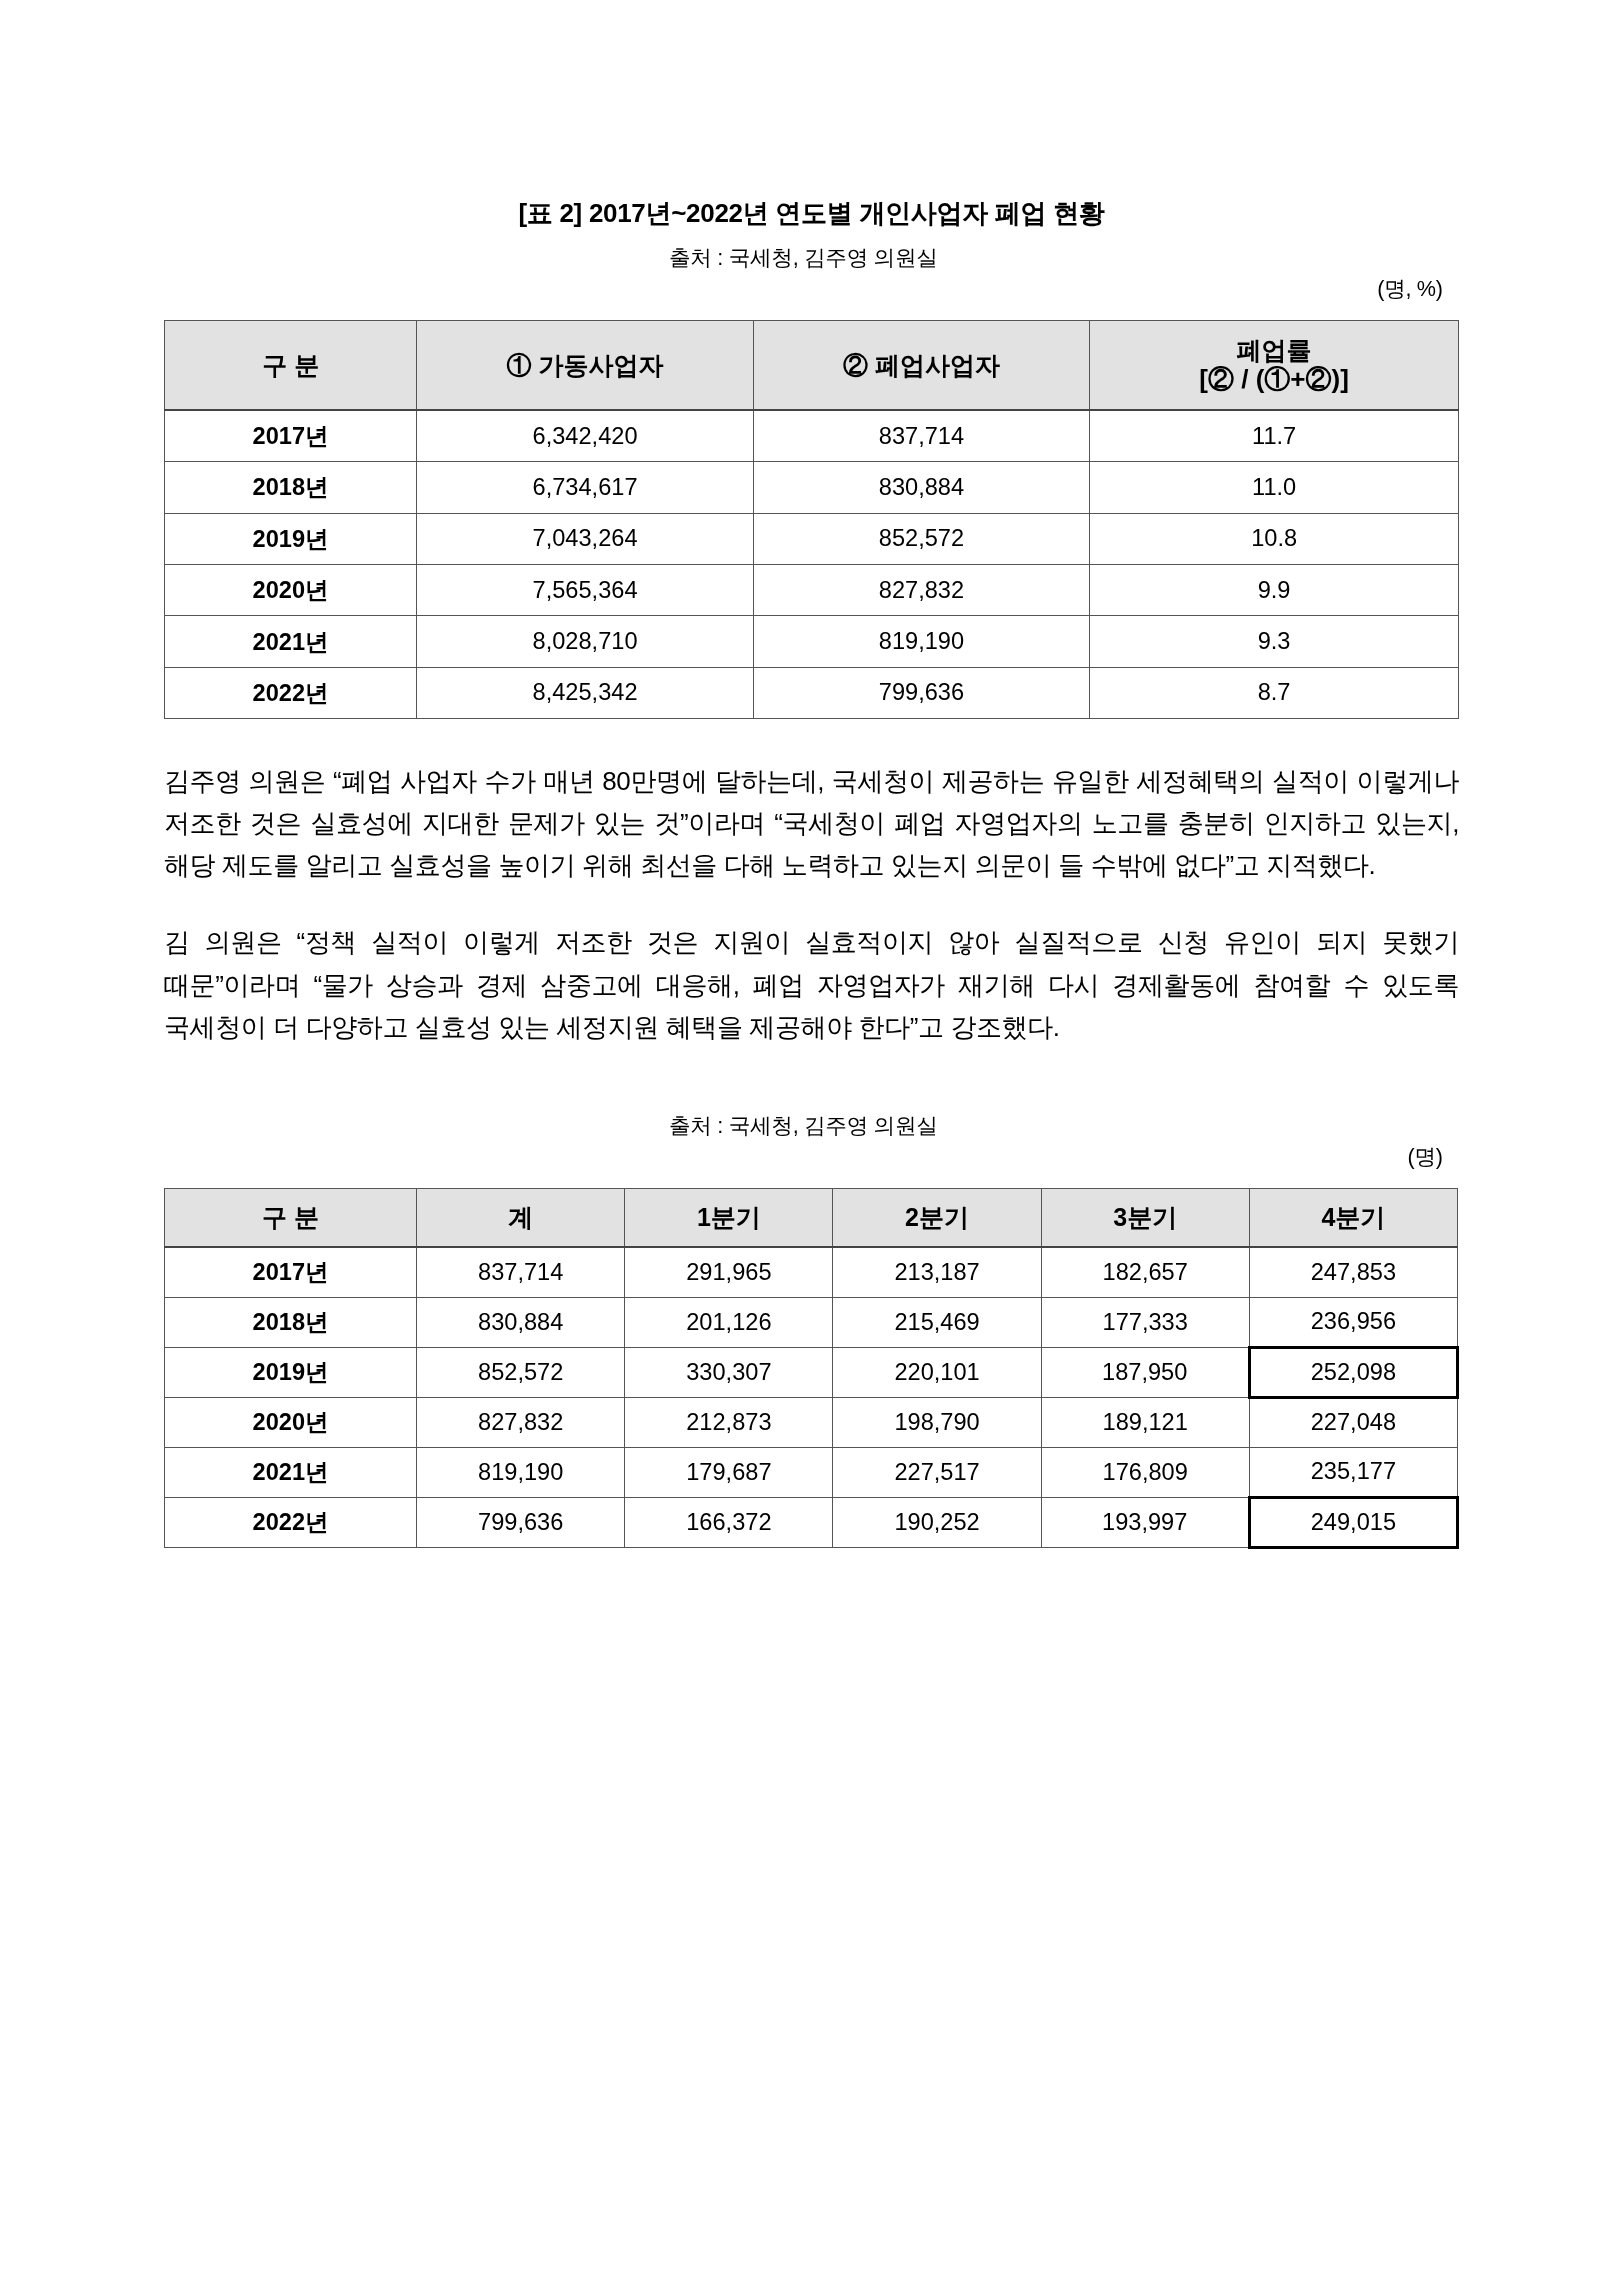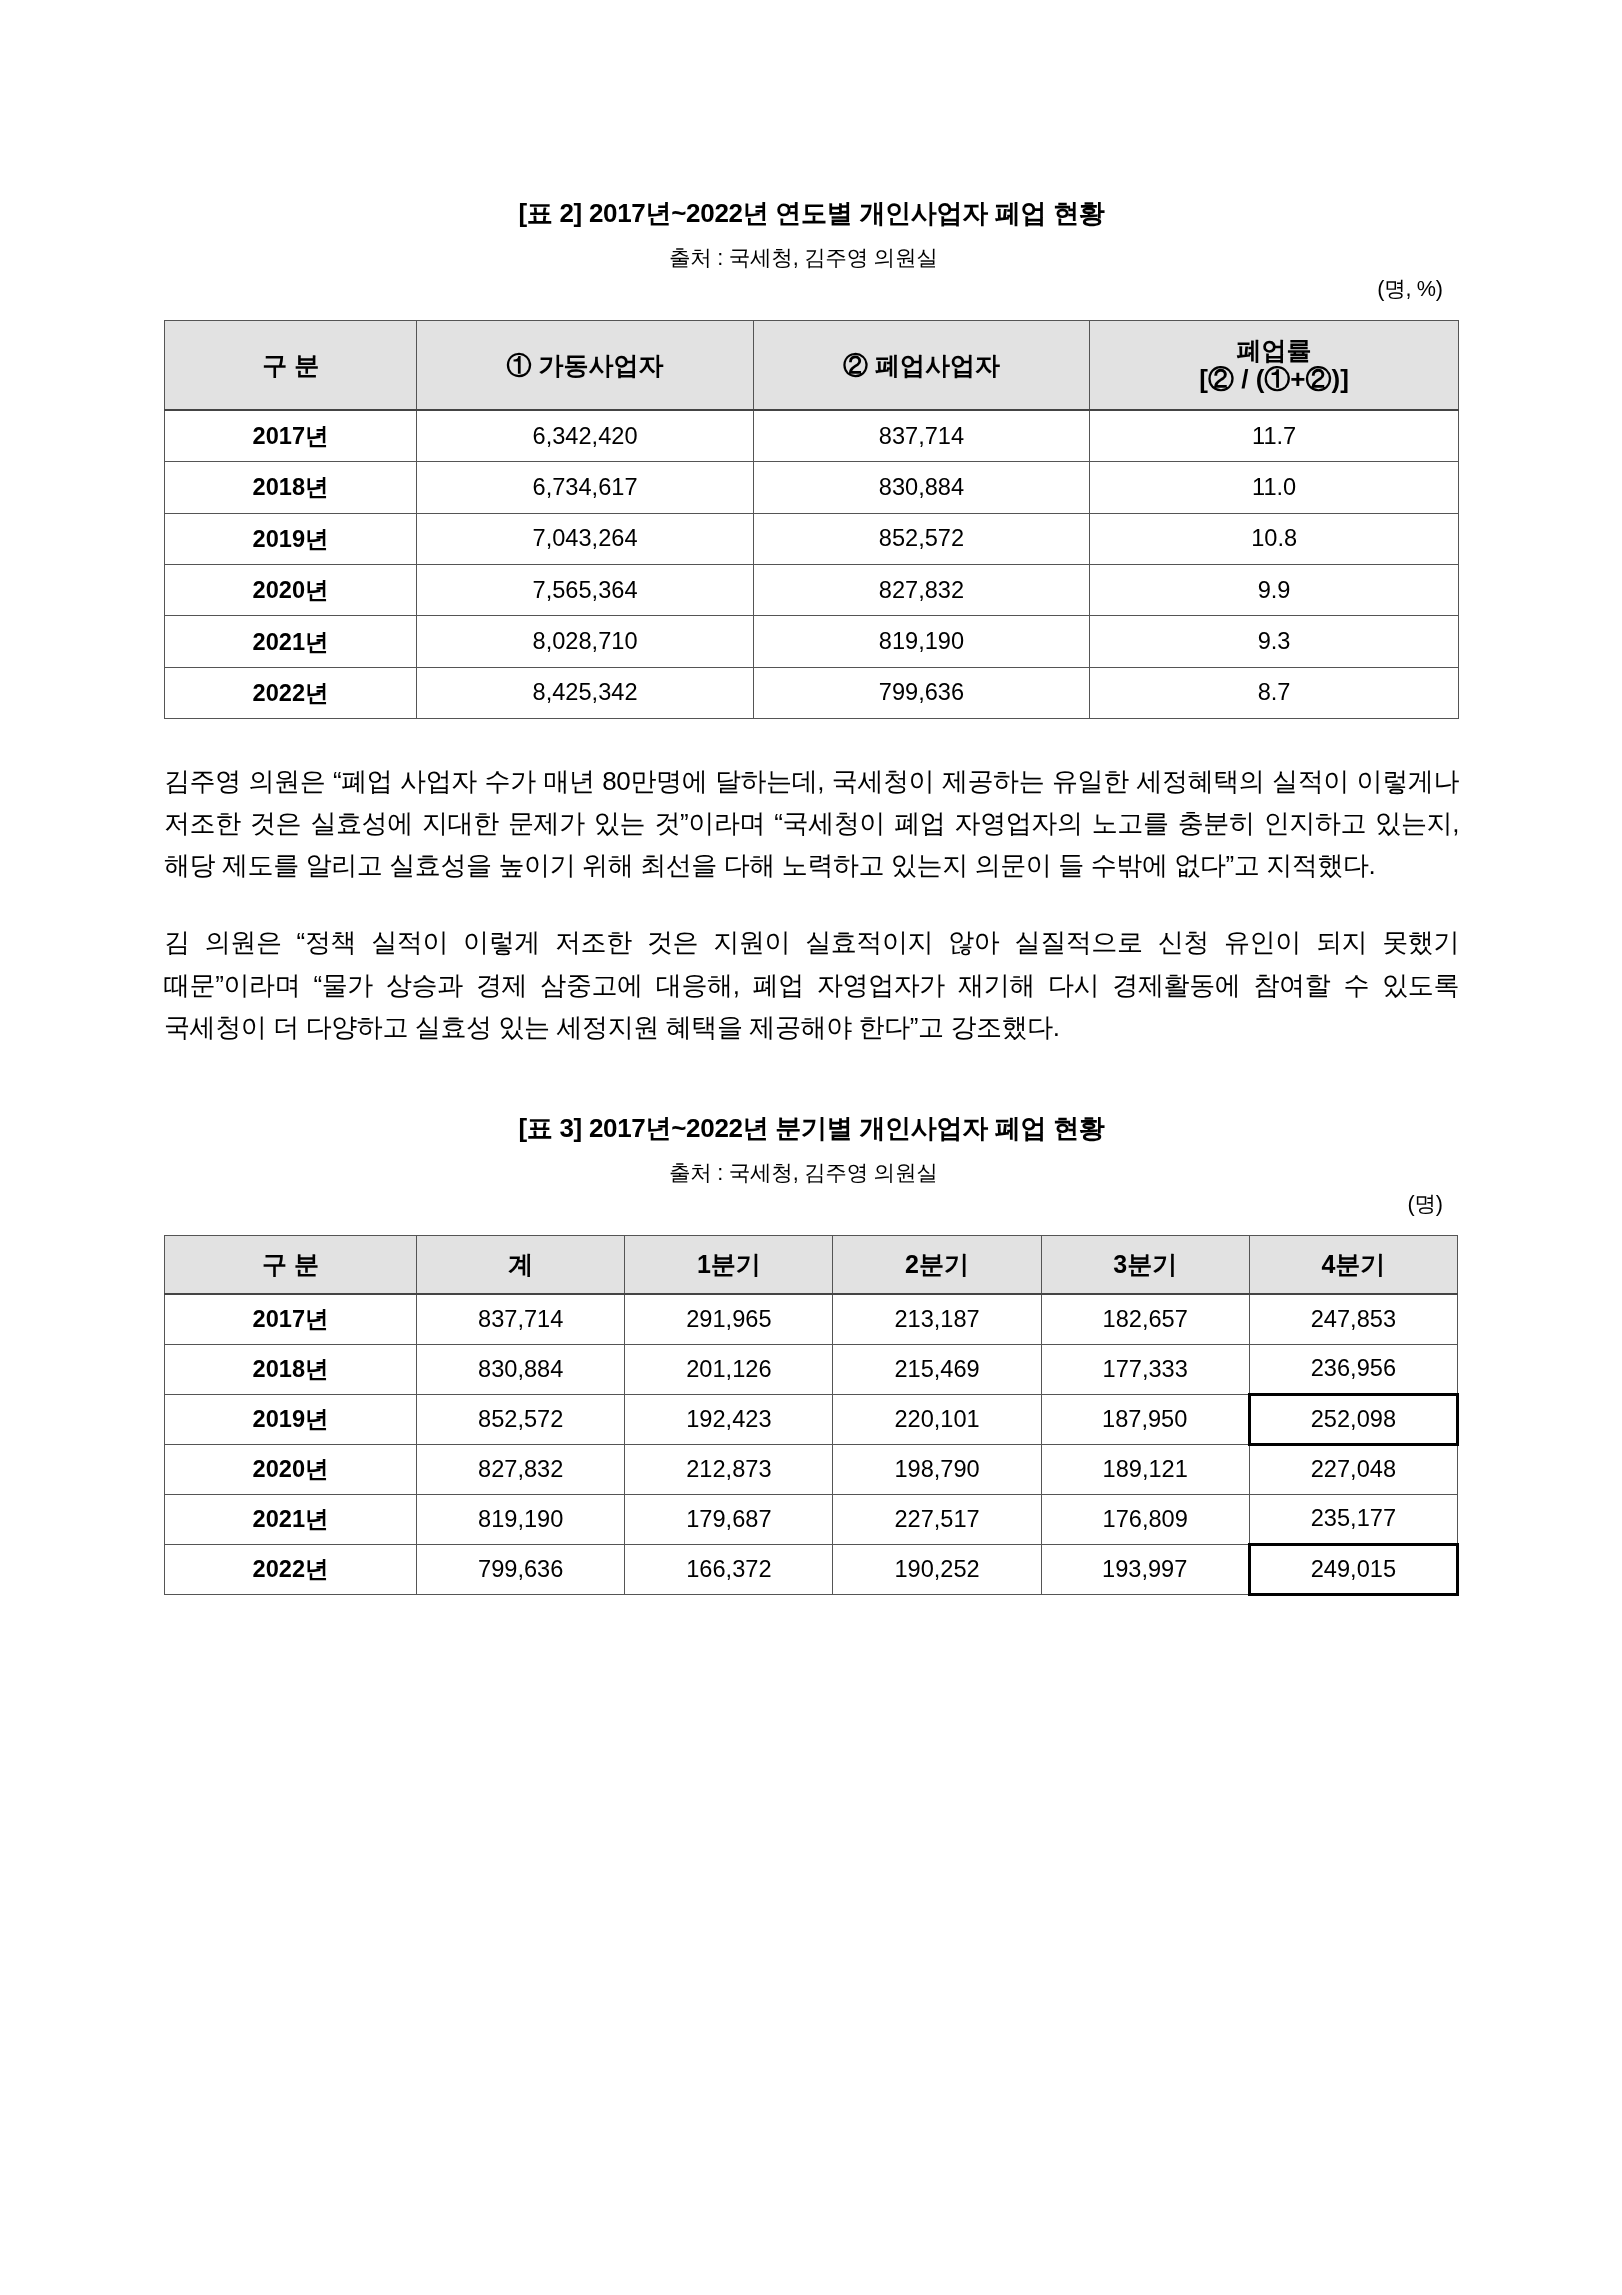--- a/index.html
+++ b/index.html
@@ -190,21 +190,20 @@
         </tr>
       </tbody>
     </table>
 
   </div>
 
   <p class="body-text first-para">김주영 의원은 “폐업 사업자 수가 매년 80만명에 달하는데, 국세청이 제공하는 유일한 세정혜택의 실적이 이렇게나 저조한 것은 실효성에 지대한 문제가 있는 것”이라며 “국세청이 폐업 자영업자의 노고를 충분히 인지하고 있는지, 해당 제도를 알리고 실효성을 높이기 위해 최선을 다해 노력하고 있는지 의문이 들 수밖에 없다”고 지적했다.</p>
   <p class="body-text">김 의원은 “정책 실적이 이렇게 저조한 것은 지원이 실효적이지 않아 실질적으로 신청 유인이 되지 못했기 때문”이라며 “물가 상승과 경제 삼중고에 대응해, 폐업 자영업자가 재기해 다시 경제활동에 참여할 수 있도록 국세청이 더 다양하고 실효성 있는 세정지원 혜택을 제공해야 한다”고 강조했다.</p>
 
   <div class="sec2">
-    <div class="table-title">[표 3] 2017년~2022년 분기별 개인사업자 폐업 현황</div>
     <div class="source-line">출처 : 국세청, 김주영 의원실</div>
     <div class="unit-line">(명)</div>
 
     <table class="tbl3">
       <colgroup>
         <col style="width:19.5%">
         <col style="width:16.1%">
         <col style="width:16.1%">
         <col style="width:16.1%">
         <col style="width:16.1%">
@@ -233,21 +232,21 @@
           <td>2018년</td>
           <td>830,884</td>
           <td>201,126</td>
           <td>215,469</td>
           <td>177,333</td>
           <td>236,956</td>
         </tr>
         <tr>
           <td>2019년</td>
           <td>852,572</td>
-          <td>192,423</td>
+          <td>330,307</td>
           <td>220,101</td>
           <td>187,950</td>
           <td class="boxed">252,098</td>
         </tr>
         <tr>
           <td>2020년</td>
           <td>827,832</td>
           <td>212,873</td>
           <td>198,790</td>
           <td>189,121</td>

